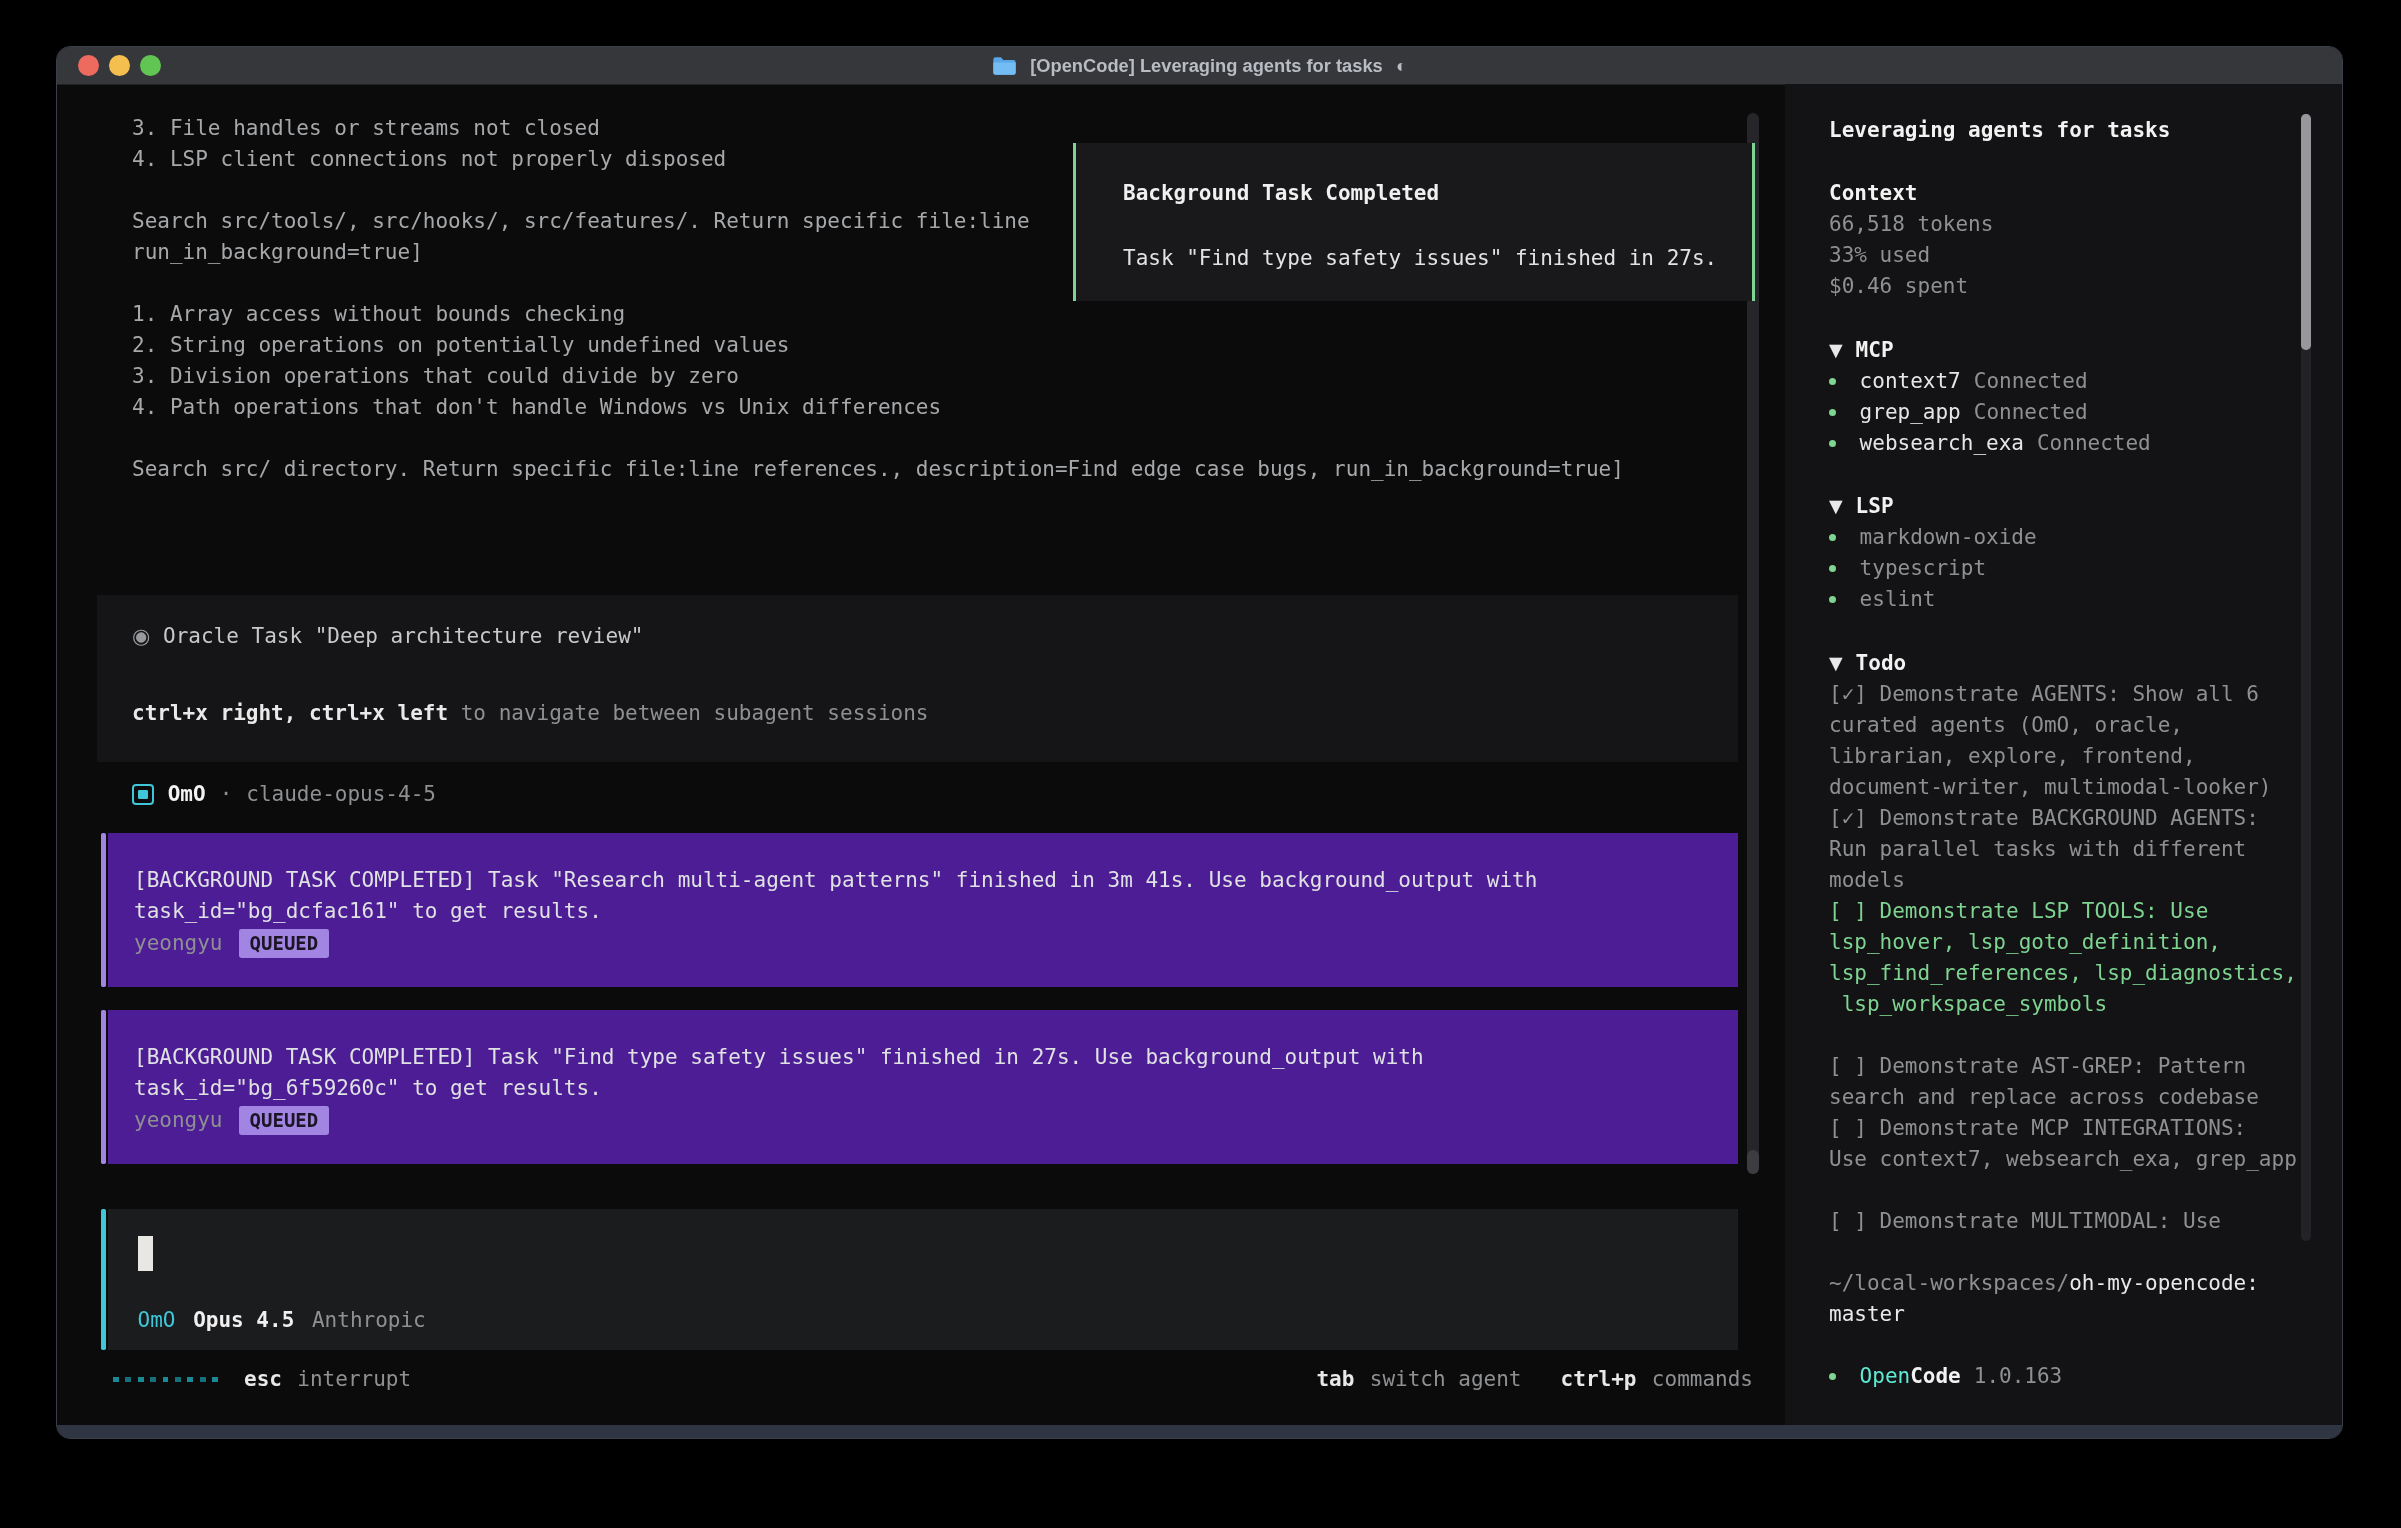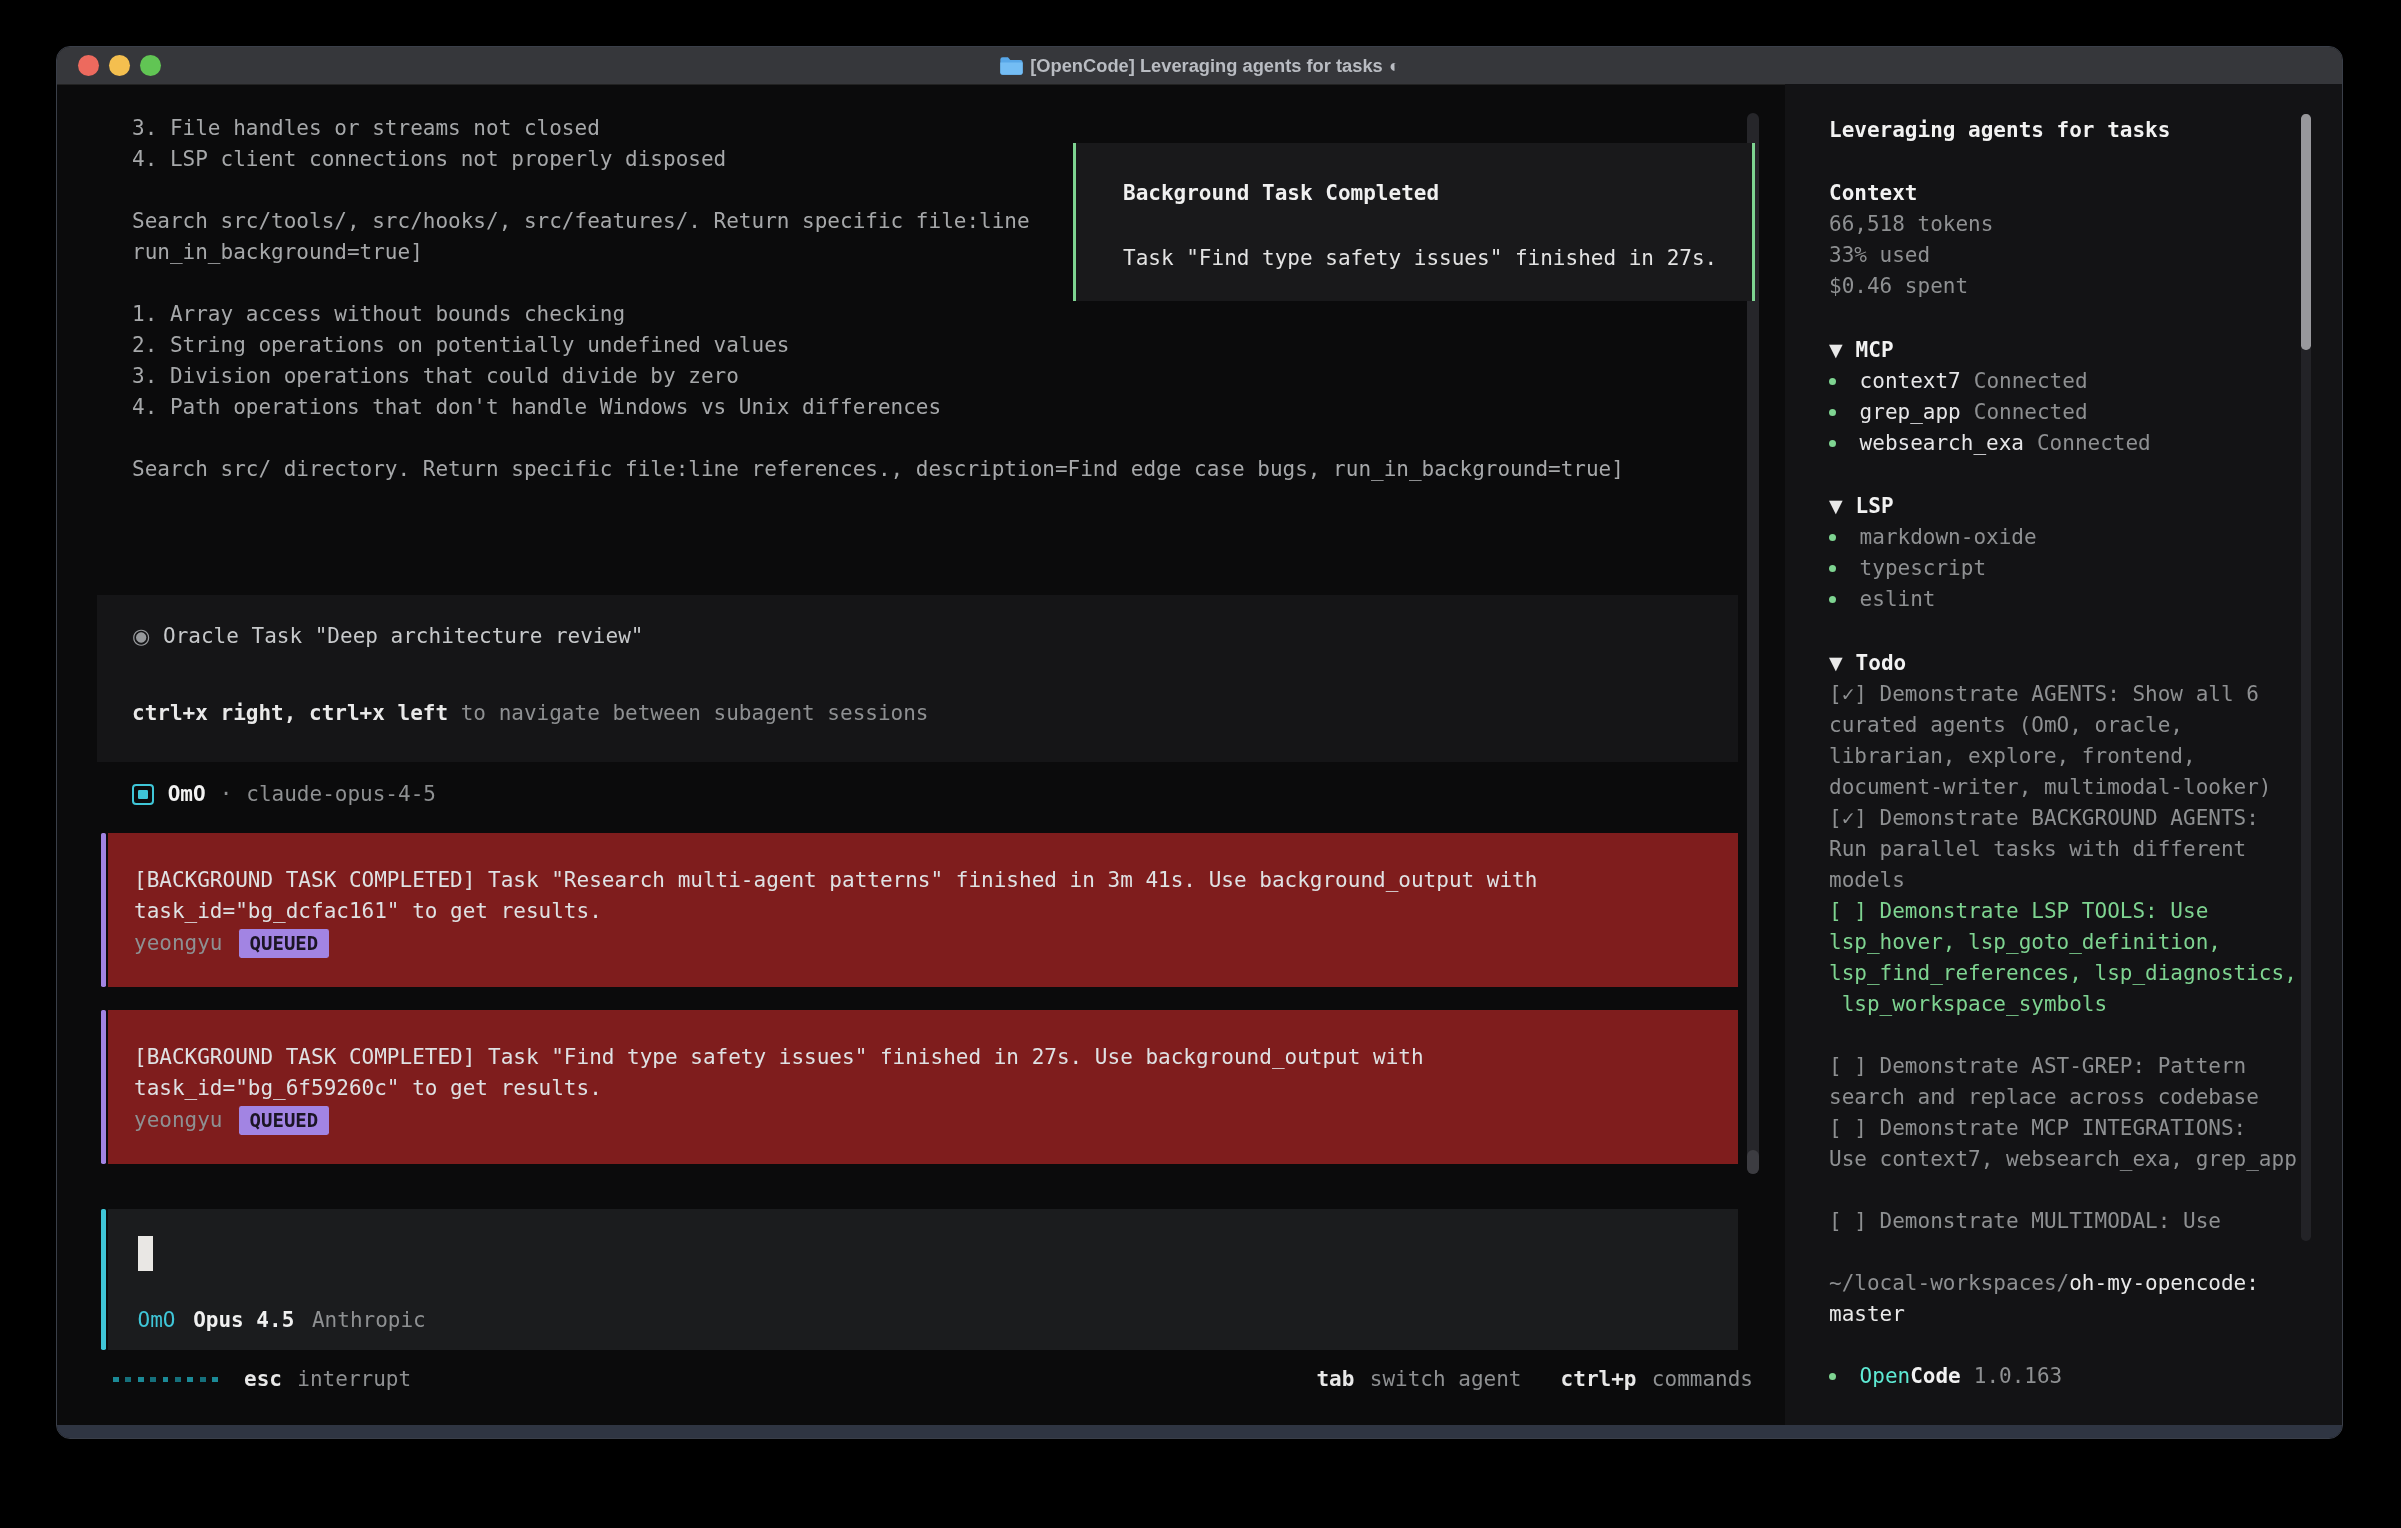--- a/index.html
+++ b/index.html
@@ -9,21 +9,21 @@
   #window{position:absolute;left:56px;top:46px;width:2287px;height:1393px;
     background:#0b0b0c;border-radius:14px;overflow:hidden;border:0.6px solid #3a3f49;box-sizing:border-box;}
 
   
   #titlebar{position:absolute;left:0;top:0;width:100%;height:37px;background:#36373b;
     border-bottom:0.6px solid #222;display:flex;align-items:center;justify-content:center;}
   .traffic{position:absolute;top:7.7px;width:21px;height:21px;border-radius:50%;}
   #tl-close{left:21px;background:#ed6a5e;}
   #tl-min{left:52px;background:#f4bf4f;}
   #tl-max{left:83px;background:#61c554;}
-  #titletext{display:flex;align-items:center;gap:6px;color:#b9bcc2;font-weight:bold;font-size:18.3px;}
+  #titletext{display:flex;align-items:center;gap:13px;color:#b9bcc2;font-weight:bold;font-size:18.3px;}
   .folder-icon{width:25px;height:20px;position:relative;display:inline-block;}
 
   
   .logline{height:31px;white-space:pre;color:#a6a8aa;}
   #logblock{position:absolute;left:75px;top:66px;}
   .icon-gear{font-family:"DejaVu Sans",sans-serif;color:#9b9da0;}
 
   
   #notification{position:absolute;left:1016px;top:96px;width:682px;height:158px;background:#19191b;
     border-left:3.5px solid #7ed491;border-right:3.5px solid #7ed491;z-index:6;box-sizing:border-box;}
@@ -43,21 +43,21 @@
 
   
   #agent-header{position:absolute;left:75px;top:732px;height:31px;display:flex;align-items:center;gap:14px;}
   .omo-icon{width:17.7px;height:17.7px;border:2.4px solid #3fc6d8;border-radius:4.1px;position:relative;display:inline-block;}
   .omo-icon::after{content:"";position:absolute;left:4.1px;top:4.1px;width:9.5px;height:9.5px;background:#3fc6d8;border-radius:1.2px;}
   #agent-header .aname{color:#f2f2f2;font-weight:bold;}
   #agent-header .asep,#agent-header .amodel{color:#8e9092;}
 
   
   .msg-bar{position:absolute;left:44px;width:4.7px;height:154px;background:#a284e3;border-radius:1.8px;}
-  .msg-box{position:absolute;left:51px;width:1630px;height:154px;background:#7f1d1d;}
+  .msg-box{position:absolute;left:51px;width:1630px;height:154px;background:#4c1d95;}
   .msg-box .m1{position:absolute;left:26px;top:32px;color:#dfe1e3;white-space:pre;}
   .msg-box .m2{position:absolute;left:26px;top:63px;color:#dfe1e3;white-space:pre;}
   .msg-box .mrow{position:absolute;left:26px;top:95px;height:31px;display:flex;align-items:center;gap:16.5px;}
   .msg-box .author{color:#8e9092;}
   .badge{background:#a284e3;color:#1b1525;font-weight:bold;font-size:19px;line-height:29.5px;height:29.5px;
     padding:0 10.6px;border-radius:2.4px;display:inline-block;}
 
   
   #input-bar{position:absolute;left:44px;top:1162px;width:4.7px;height:141px;background:#3fc6d8;border-radius:1.8px;}
   #input-box{position:absolute;left:51px;top:1162px;width:1630px;height:141px;background:#1b1c1e;}

